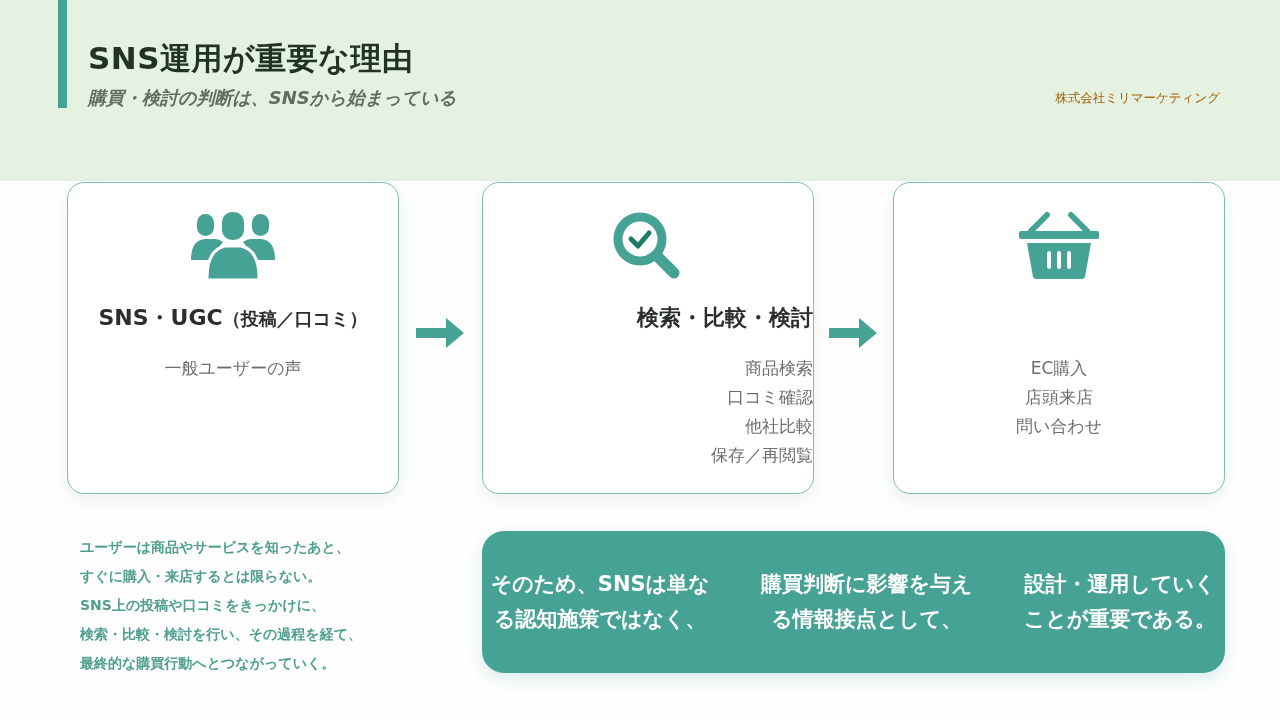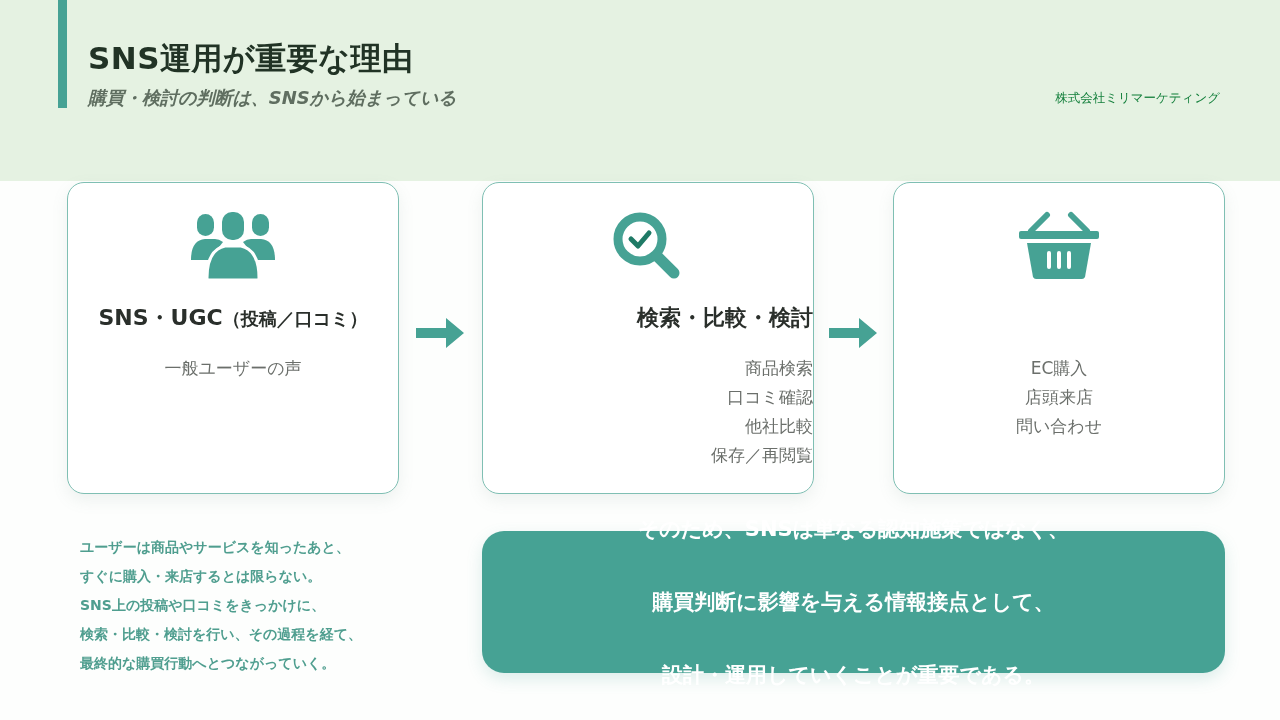--- a/index.html
+++ b/index.html
@@ -23,21 +23,21 @@
       white-space: nowrap;
     }
     .subtitle {
       position: absolute; left: 88px; top: 86px;
       font-size: 18px; font-weight: bold; color: #5f6e60;
       white-space: nowrap;
       font-style: italic;
     }
     .company {
       position: absolute; right: 60px; top: 90px;
-      font-size: 12.5px; color: #15803d; white-space: nowrap;
+      font-size: 12.5px; color: #a16207; white-space: nowrap;
     }
     .card {
       position: absolute; top: 182px; width: 332px; height: 312px;
       background: #ffffff; border: 1px solid #7fbfb3; border-radius: 17px;
       box-shadow: 0 6px 16px rgba(120,150,140,0.12);
       text-align: center;
     }
     .card .icon {
       position: absolute; left: 50%; top: 26px; transform: translateX(-50%);
       width: 90px; height: 76px; display: flex; align-items: center; justify-content: center;
@@ -56,21 +56,21 @@
     }
     .note {
       position: absolute; left: 80px; top: 533px;
       font-size: 14px; font-weight: bold; color: #4f9e8f; line-height: 29px;
       white-space: nowrap;
     }
     .conclusion {
       position: absolute; left: 482px; top: 531px; width: 743px; height: 142px;
       background: #46a294; border-radius: 22px;
       box-shadow: 0 6px 16px rgba(70,162,148,0.18);
-      display: flex; flex-direction: column; align-items: center; justify-content: center;
+      display: flex; flex-direction: row; align-items: center; justify-content: center;
       color: #ffffff; font-size: 21px; font-weight: bold; line-height: 35px;
       text-align: center;
       gap: 38px;
     }
   </style>
 </head>
 <body>
 
 <div class="header">
   <div class="header-bar"></div>

